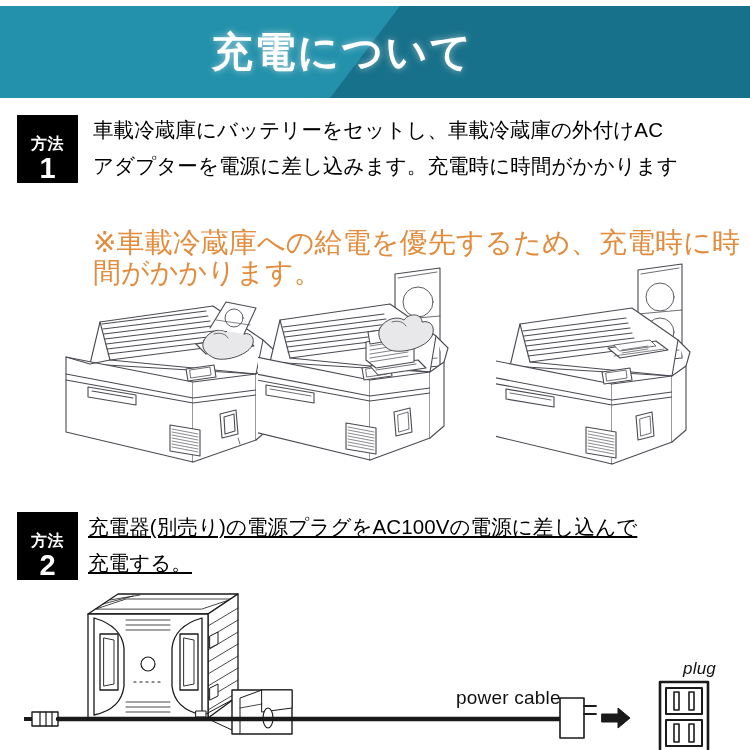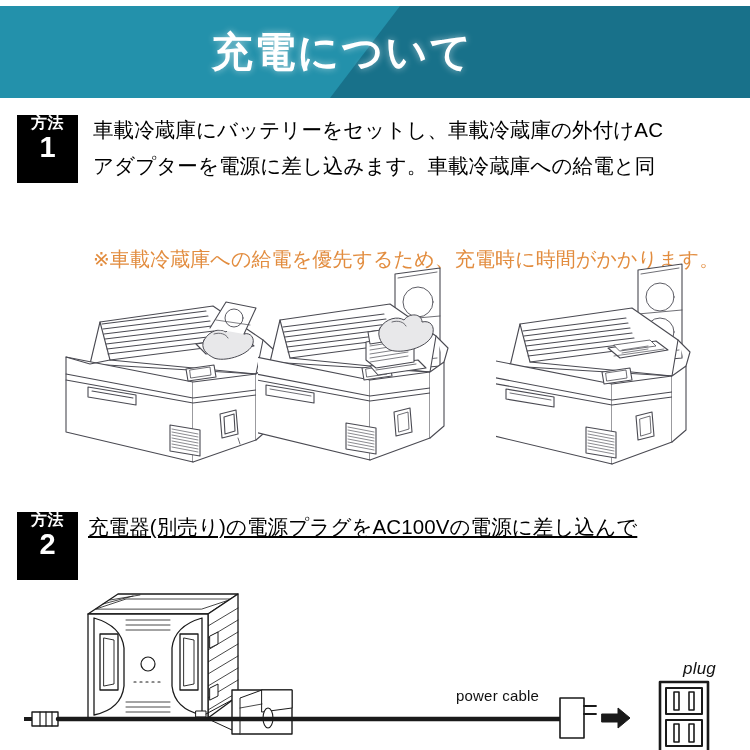--- a/index.html
+++ b/index.html
@@ -74,21 +74,21 @@
     position: absolute;
     left: 17px;
     top: 3px;
     width: 61px;
     height: 68px;
     background: #000000;
     color: #ffffff;
     display: flex;
     flex-direction: column;
     align-items: center;
-    justify-content: flex-start;
+    justify-content: flex-end;
     line-height: 1;
   }
   .badge-word {
     font-size: 16px;
     font-weight: bold;
     letter-spacing: 0.5px;
     margin-bottom: 2px;
   }
   .badge-num {
     font-size: 29px;
@@ -103,24 +103,24 @@
     color: #000000;
     font-size: 20.5px;
     line-height: 36px;
     letter-spacing: 0.1px;
   }
   .method-2 .method-text { left: 88px; text-decoration: underline; }
 
   .note {
     position: absolute;
     left: 93px;
-    top: 132px;
+    top: 116px;
     width: 650px;
     color: #e28c3e;
-    font-size: 20px;
+    font-size: 28px;
     line-height: 30px;
     letter-spacing: 0.1px;
   }
 
   
   .fridge-row {
     position: absolute;
     left: 0;
     top: 262px;
     width: 750px;
@@ -143,21 +143,21 @@
     left: 0;
     top: 578px;
     width: 750px;
     height: 172px;
   }
   .bottom-diagram svg { display: block; }
 
   .lbl {
     position: absolute;
     color: #111111;
-    font-size: 15px;
+    font-size: 19px;
     letter-spacing: 0.2px;
     white-space: nowrap;
   }
   .lbl-power-cable { left: 456px; top: 687px; }
   .lbl-plug { left: 683px; top: 659px; font-size: 17px; font-style: italic; }
 </style>
 </head>
 <body>
 
 <div class="banner">
@@ -166,21 +166,21 @@
   <div class="banner-title">充電について</div>
 </div>
 
 <div class="method method-1">
   <div class="badge">
     <span class="badge-word">方法</span>
     <span class="badge-num">1</span>
   </div>
   <div class="method-text">
     <div>車載冷蔵庫にバッテリーをセットし、車載冷蔵庫の外付けAC</div>
-    <div>アダプターを電源に差し込みます。車載冷蔵庫への給電と同</div>
+    <div>アダプターを電源に差し込みます。充電時に時間がかかります</div>
   </div>
   <div class="note">※車載冷蔵庫への給電を優先するため、充電時に時間がかかります。</div>
 </div>
 
 <div class="fridge-row">
 
   <div class="fridge-cell c1">
     <svg width="240" height="230" viewBox="0 0 240 230" fill="none" stroke="#4a4a52" stroke-width="1.1" stroke-linejoin="round" stroke-linecap="round">
 
       <path d="M42 102 L52 60 L165 44 L215 78 L208 112 Z" fill="#ffffff"></path>
@@ -360,20 +360,21 @@
   </div>
 </div>
 
 <div class="method method-2">
   <div class="badge">
     <span class="badge-word">方法</span>
     <span class="badge-num">2</span>
   </div>
   <div class="method-text">
     <div>充電器(別売り)の電源プラグをAC100Vの電源に差し込んで</div>
+    <div>充電する。</div>
   </div>
 </div>
 
 <div class="bottom-diagram">
   <svg width="750" height="172" viewBox="0 0 750 172" fill="none" stroke="#1a1a1a" stroke-width="1.3" stroke-linejoin="round" stroke-linecap="round">
 
     <g>
 
       <path d="M88 36 L118 16 L238 16 L208 36 Z" fill="#ffffff"></path>
       <g stroke-width="0.8">

